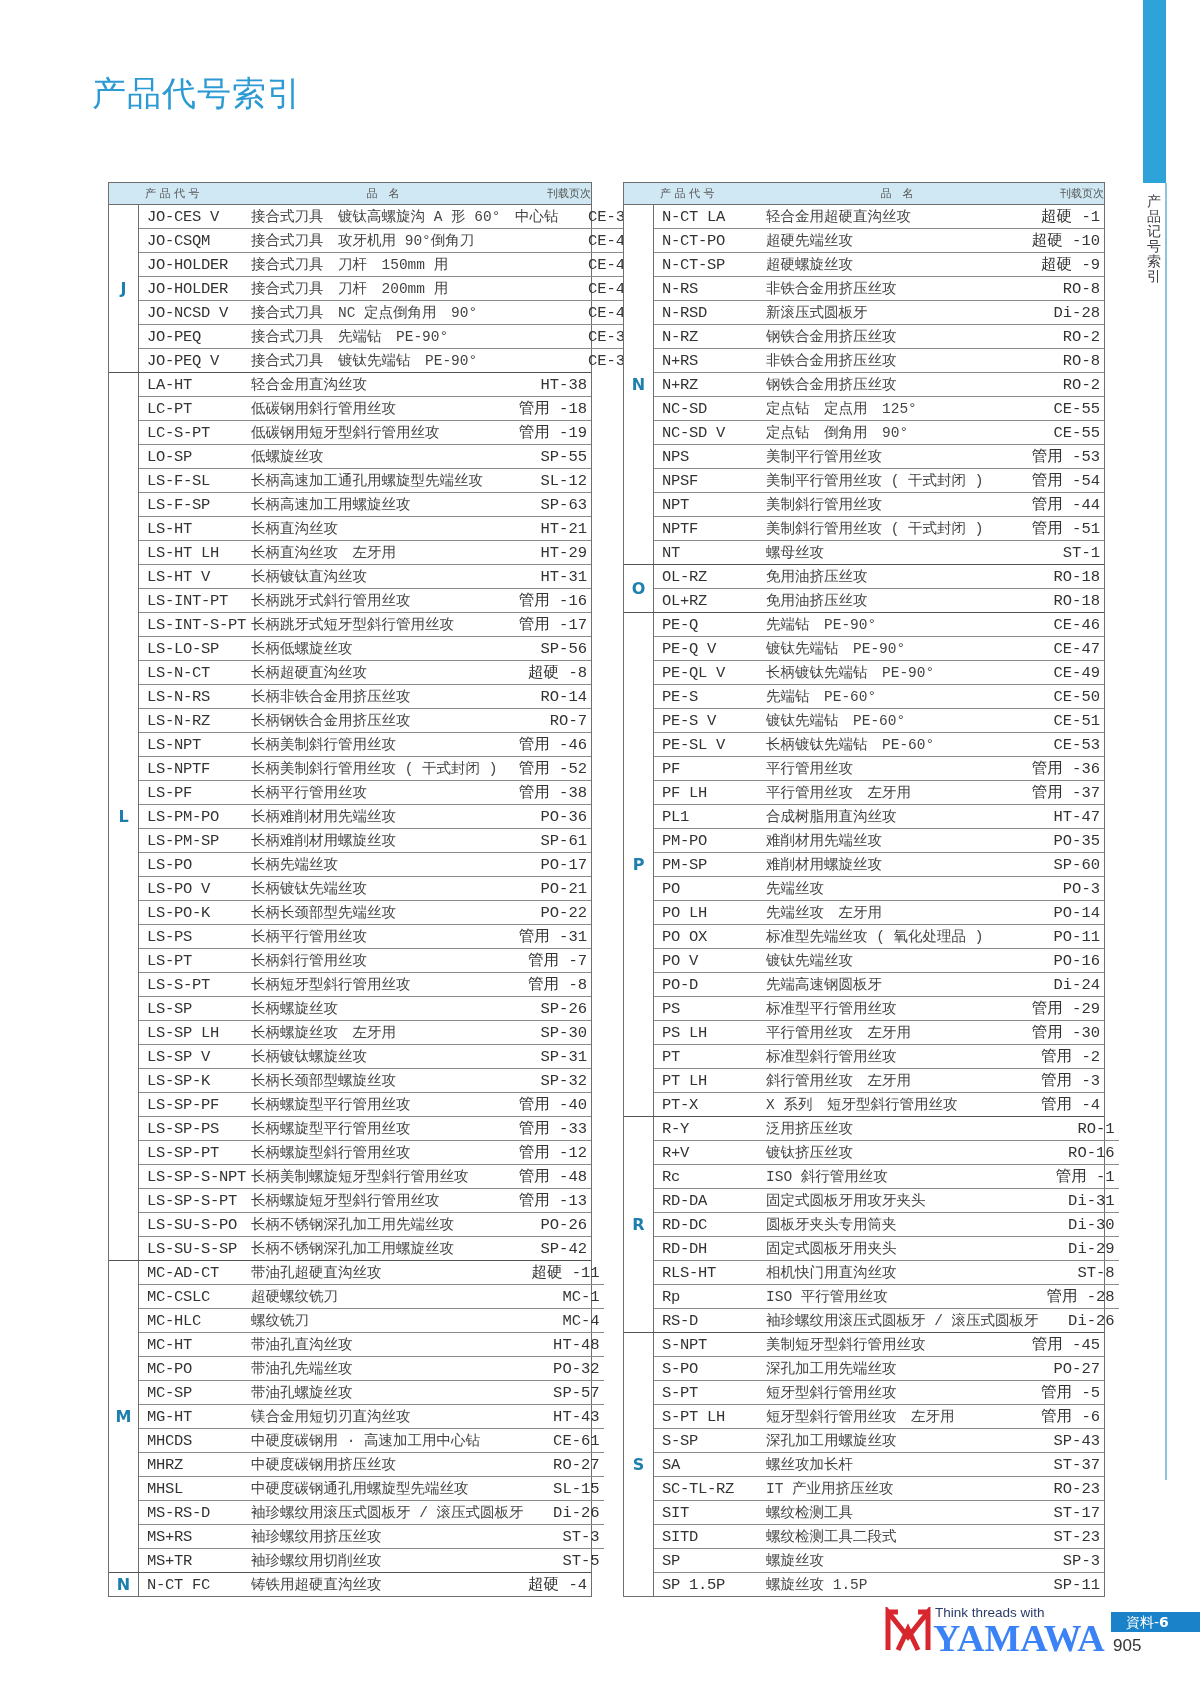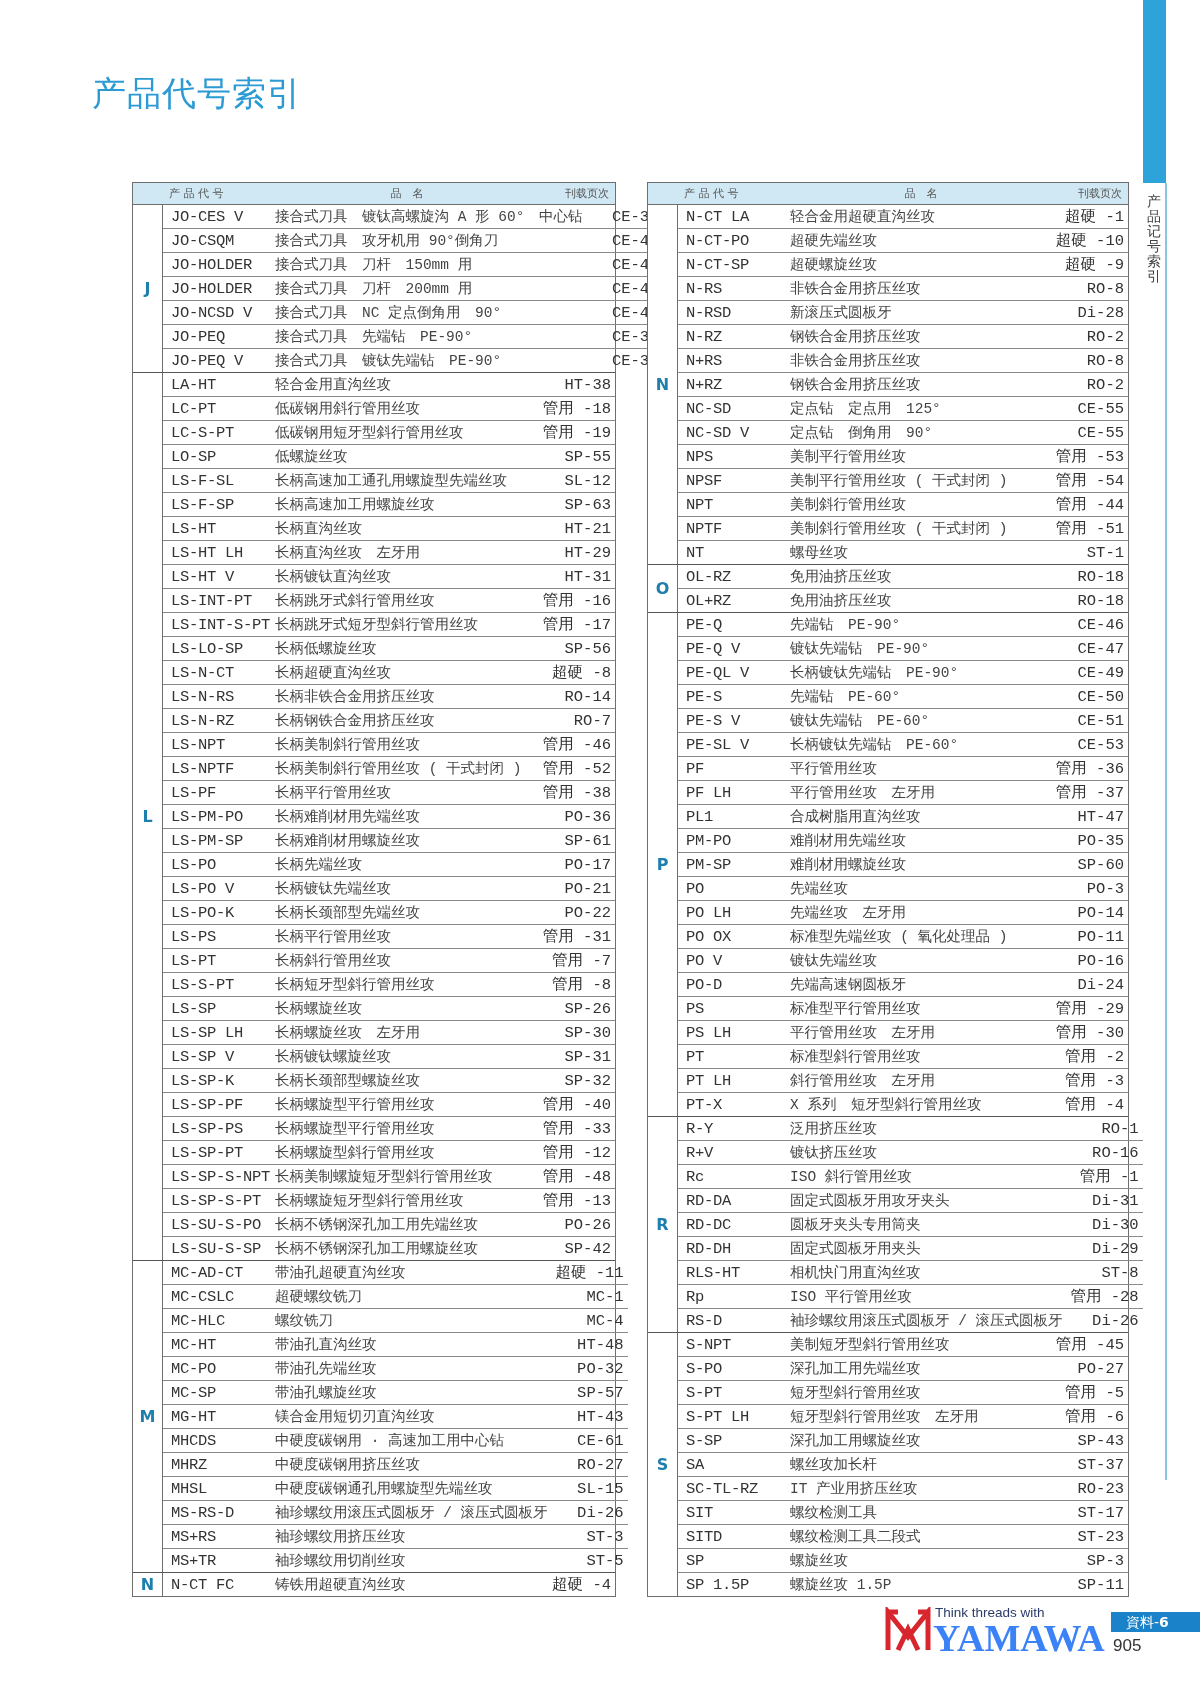--- a/index.html
+++ b/index.html
@@ -1,27 +1,27 @@
 <!DOCTYPE html>
 <html><head>
 <meta charset="utf-8">
 <style>
   html,body{margin:0;padding:0;background:#fff;}
   body{width:1200px;height:1698px;position:relative;overflow:hidden;font-family:"DejaVu Sans","Liberation Sans",sans-serif;color:#333;}
   .title{position:absolute;left:92px;top:48px;font-size:34px;color:#2c9ad3;letter-spacing:1px;font-weight:normal;}
   .side-bar{position:absolute;left:1143px;top:0;width:23px;height:183px;background:#2ea3da;}
   .side-line{position:absolute;left:1165px;top:183px;width:2px;height:1297px;background:#8cc4dd;}
   .side-text{position:absolute;left:1144px;top:194px;width:20px;font-size:14px;color:#404040;line-height:15px;text-align:center;word-break:break-all;}
-  .tbl{position:absolute;top:182px;border:1.5px solid #6e6e6e;border-collapse:collapse;background:#fff;margin-left:24px;}
+  .tbl{position:absolute;top:182px;border:1.5px solid #6e6e6e;border-collapse:collapse;background:#fff;}
   .tbl-left{left:108px;width:482px;}
   .tbl-right{left:623px;width:480px;}
   .thead{display:flex;height:21px;background:#cfe8f3;border-bottom:1.5px solid #6e6e6e;font-size:11px;color:#555;align-items:center;}
   .thead .h-code{width:136px;padding-left:36px;box-sizing:border-box;}
   .thead .h-name{flex:1;text-align:center;}
-  .thead .h-page{width:70px;text-align:right;padding-right:6px;box-sizing:border-box;}
+  .thead .h-page{width:70px;text-align:right;box-sizing:border-box;}
   .group{display:flex;border-bottom:1.5px solid #555;}
   .group:last-child{border-bottom:none;}
   .letter{width:29px;border-right:1.5px solid #6e6e6e;display:flex;align-items:center;justify-content:center;font-weight:bold;font-size:16px;color:#1e7fae;flex-shrink:0;}
   .rows{flex:1;font-family:Liberation Mono, monospace;}
   .row{display:flex;height:23px;align-items:center;border-bottom:1px solid #8a8a8a;font-size:15.5px;}
   .row:last-child{border-bottom:none;}
   .code{width:104px;padding-left:8px;flex-shrink:0;color:#333;white-space:nowrap;letter-spacing:-0.3px;}
   .name{flex:1;color:#444;white-space:nowrap;font-size:14.5px;overflow:hidden;}
   .page{width:76px;text-align:right;padding-right:4px;white-space:nowrap;color:#333;flex-shrink:0;}
   .logo{position:absolute;left:885px;top:1605px;width:210px;height:55px;}

